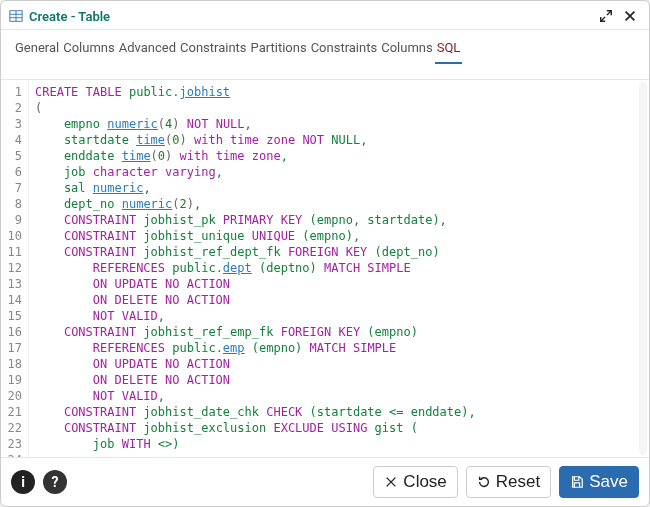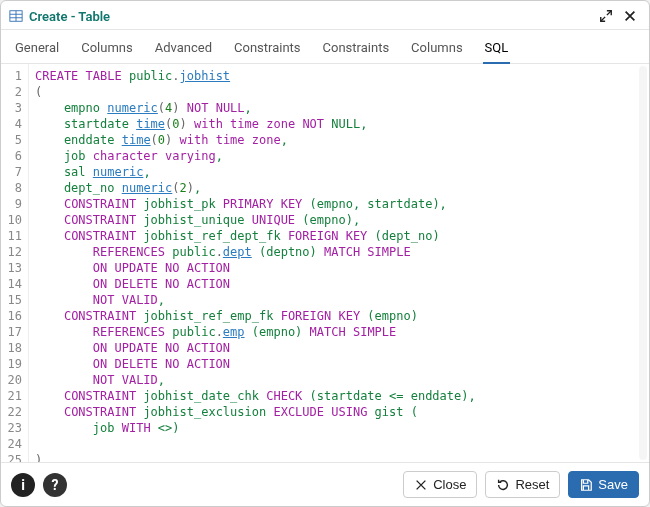--- a/index.html
+++ b/index.html
@@ -38,33 +38,32 @@
   .titlebar .win-btn {
     width: 18px; height: 18px;
     display: inline-flex;
     align-items: center; justify-content: center;
     cursor: pointer;
     color: #222;
     margin-left: 6px;
   }
   .tabs {
     display: flex;
-    gap: 18px;
-    padding: 6px 12px 0 12px;
+    padding: 6px 12px 16px 12px;
     border-bottom: 1px solid #e5e5e5;
     font-size: 13px;
     color: #555;
   }
   .tab {
     padding: 4px 2px 8px 2px;
     cursor: pointer;
     position: relative;
   }
   .tab.active {
-    color: #000000;
+    color: #7f1d1d;
   }
   .tab.active::after {
     content: "";
     position: absolute;
     left: 0; right: 0; bottom: -1px;
     height: 2px;
     background: #2b6cb0;
   }
   .editor-wrap {
     flex: 1;
@@ -124,21 +123,21 @@
     font-weight: bold;
     font-size: 14px;
     cursor: pointer;
   }
   .icon-btn.light { background: #333; }
   .btn {
     display: inline-flex;
     align-items: center;
     gap: 5px;
     padding: 5px 10px;
-    font-size: 13px;
+    font-size: 17px;
     border: 1px solid #ccc;
     background: #fff;
     border-radius: 4px;
     cursor: pointer;
     color: #222;
   }
   .btn.primary {
     background: #2b6cb0;
     border-color: #2b6cb0;
     color: #fff;
@@ -173,20 +172,21 @@
           <path d="M3 3 L13 13 M13 3 L3 13" stroke="#222" stroke-width="2"></path>
         </svg>
     </span>
   </div>
 
   <div class="tabs">
     <div class="tab">General</div>
     <div class="tab">Columns</div>
     <div class="tab">Advanced</div>
     <div class="tab">Constraints</div>
+    <div class="tab">Partitions</div>
     <div class="tab">Constraints</div>
     <div class="tab">Columns</div>
     <div class="tab active">SQL</div>
   </div>
 
   <div class="editor-wrap">
     <div class="gutter" id="gutter">1
 2
 3
 4

